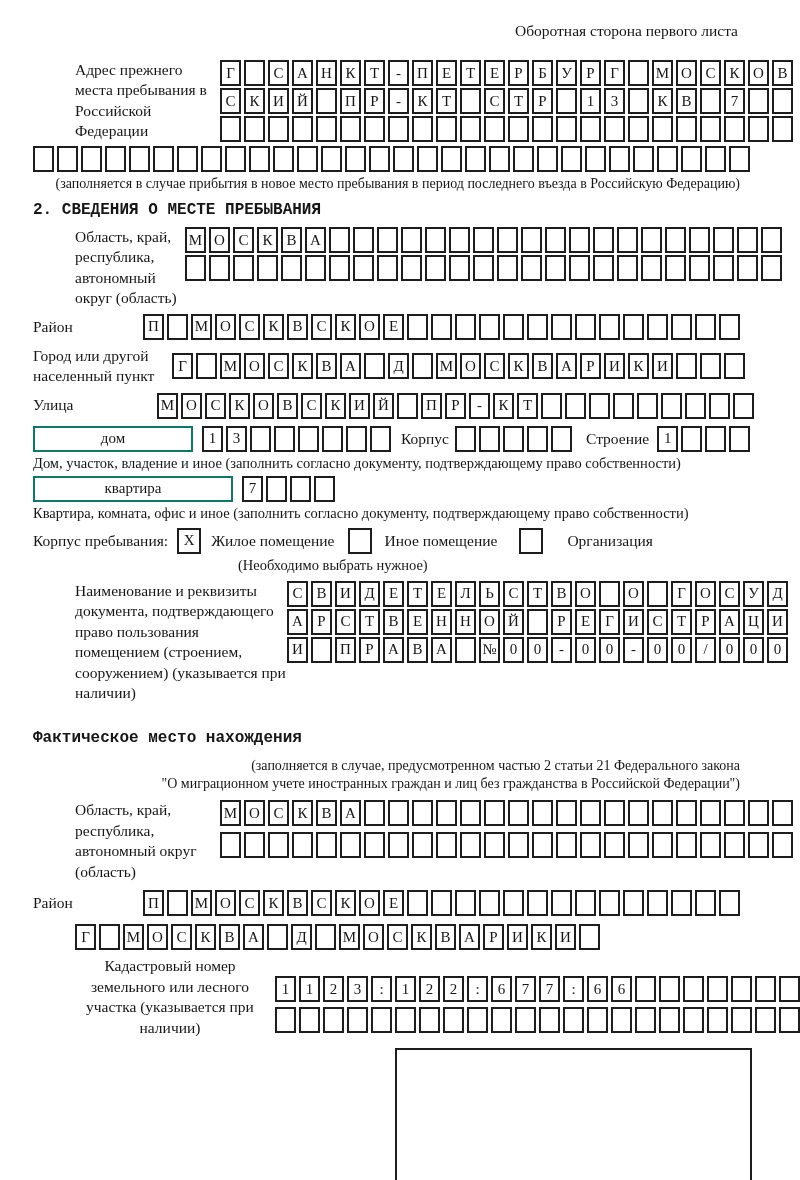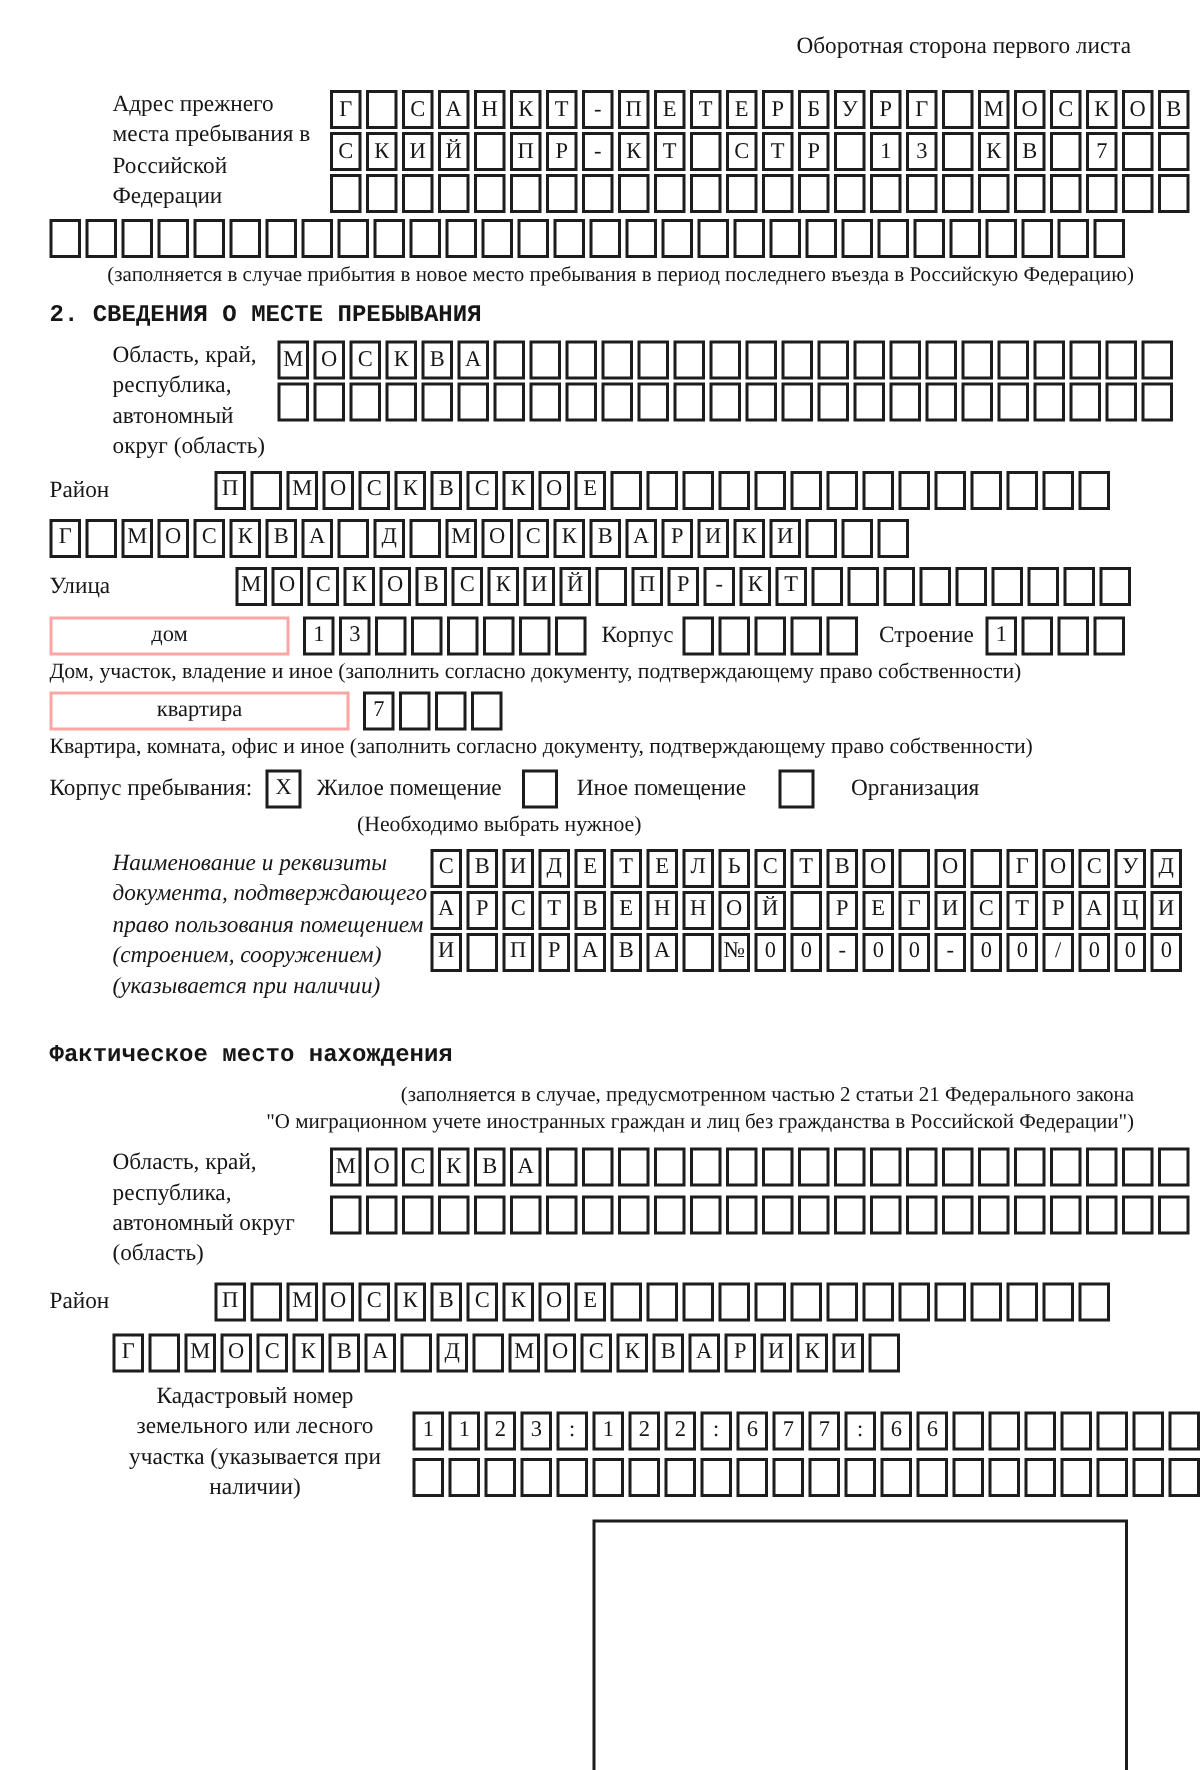--- a/index.html
+++ b/index.html
@@ -2,53 +2,53 @@
 <html><head>
 <meta charset="utf-8">
 <style>
   * { margin:0; padding:0; box-sizing:border-box; }
   html,body { background:#ffffff; }
   body {
     width:800px; height:1180px;
     font-family:"Liberation Serif","DejaVu Serif",serif;
     color:#161616;
   }
-  .page { width:800px; height:1180px; padding:16px 44px 0 33px; overflow:hidden; }
+  .page { width:800px; height:1180px; padding:16px 60px 0 33px; overflow:hidden; }
 
   .top-note { text-align:right; font-size:15.5px; margin:6px 2px 0 0; }
 
   .flex { display:flex; align-items:flex-start;margin-left:42px; }
   .flex-center { display:flex; align-items:center; }
 
   .lbl { font-size:15.5px; line-height:1.32; flex:none; }
   .w145 { width:145px; }
   .w110 { width:110px; }
   .w124 { width:124px; }
   .w139 { width:139px; }
-  .w212 { width:212px;font-style:italic; }
+  .w212 { width:212px; }
   .w200 { width:200px; }
   .w190 { width:190px;text-align:center; }
 
   .rows > .cells { margin-bottom:2px; }
   .cells { display:flex; gap:3px; flex:none; }
   .cell {
     width:21px; height:26px; flex:none;
     border:2px solid #1d1d1d; background:#fff;
     display:inline-flex; align-items:center; justify-content:center;
     font-size:15px; line-height:1;
   }
   .cb { width:24px; }
 
   .caption { font-size:14px; text-align:right; margin-top:4px; }
   .caption-left { font-size:14.5px; margin-top:3px; }
 
   .sec-title { font-size:16px; font-weight:bold; text-align:left; margin-top:9px; margin-bottom:8px;font-family:Liberation Mono, monospace; }
 
   .named-box {
-    height:26px; border:2px solid #fca5a5; flex:none;
+    height:26px; border:2px solid #0f766e; flex:none;
     display:inline-flex; align-items:center; justify-content:center;
     font-size:15px;
   }
   .inline-lbl { font-size:15.5px; flex:none; }
 
   .block { margin-top:6px; }
 
   .stamp-box {
     width:357px; height:175px; border:2px solid #1d1d1d;
     margin-left:362px; margin-top:10px;
@@ -266,20 +266,21 @@
         <span class="cell"></span>
         <span class="cell"></span>
         <span class="cell"></span>
         <span class="cell"></span>
         <span class="cell"></span>
         <span class="cell"></span>
       </div>
   </div>
 
   <div class="block flex-center">
+    <div class="lbl w139">Город или другой населенный пункт</div>
     <div class="cells">
         <span class="cell">Г</span>
         <span class="cell"></span>
         <span class="cell">М</span>
         <span class="cell">О</span>
         <span class="cell">С</span>
         <span class="cell">К</span>
         <span class="cell">В</span>
         <span class="cell">А</span>
         <span class="cell"></span>

